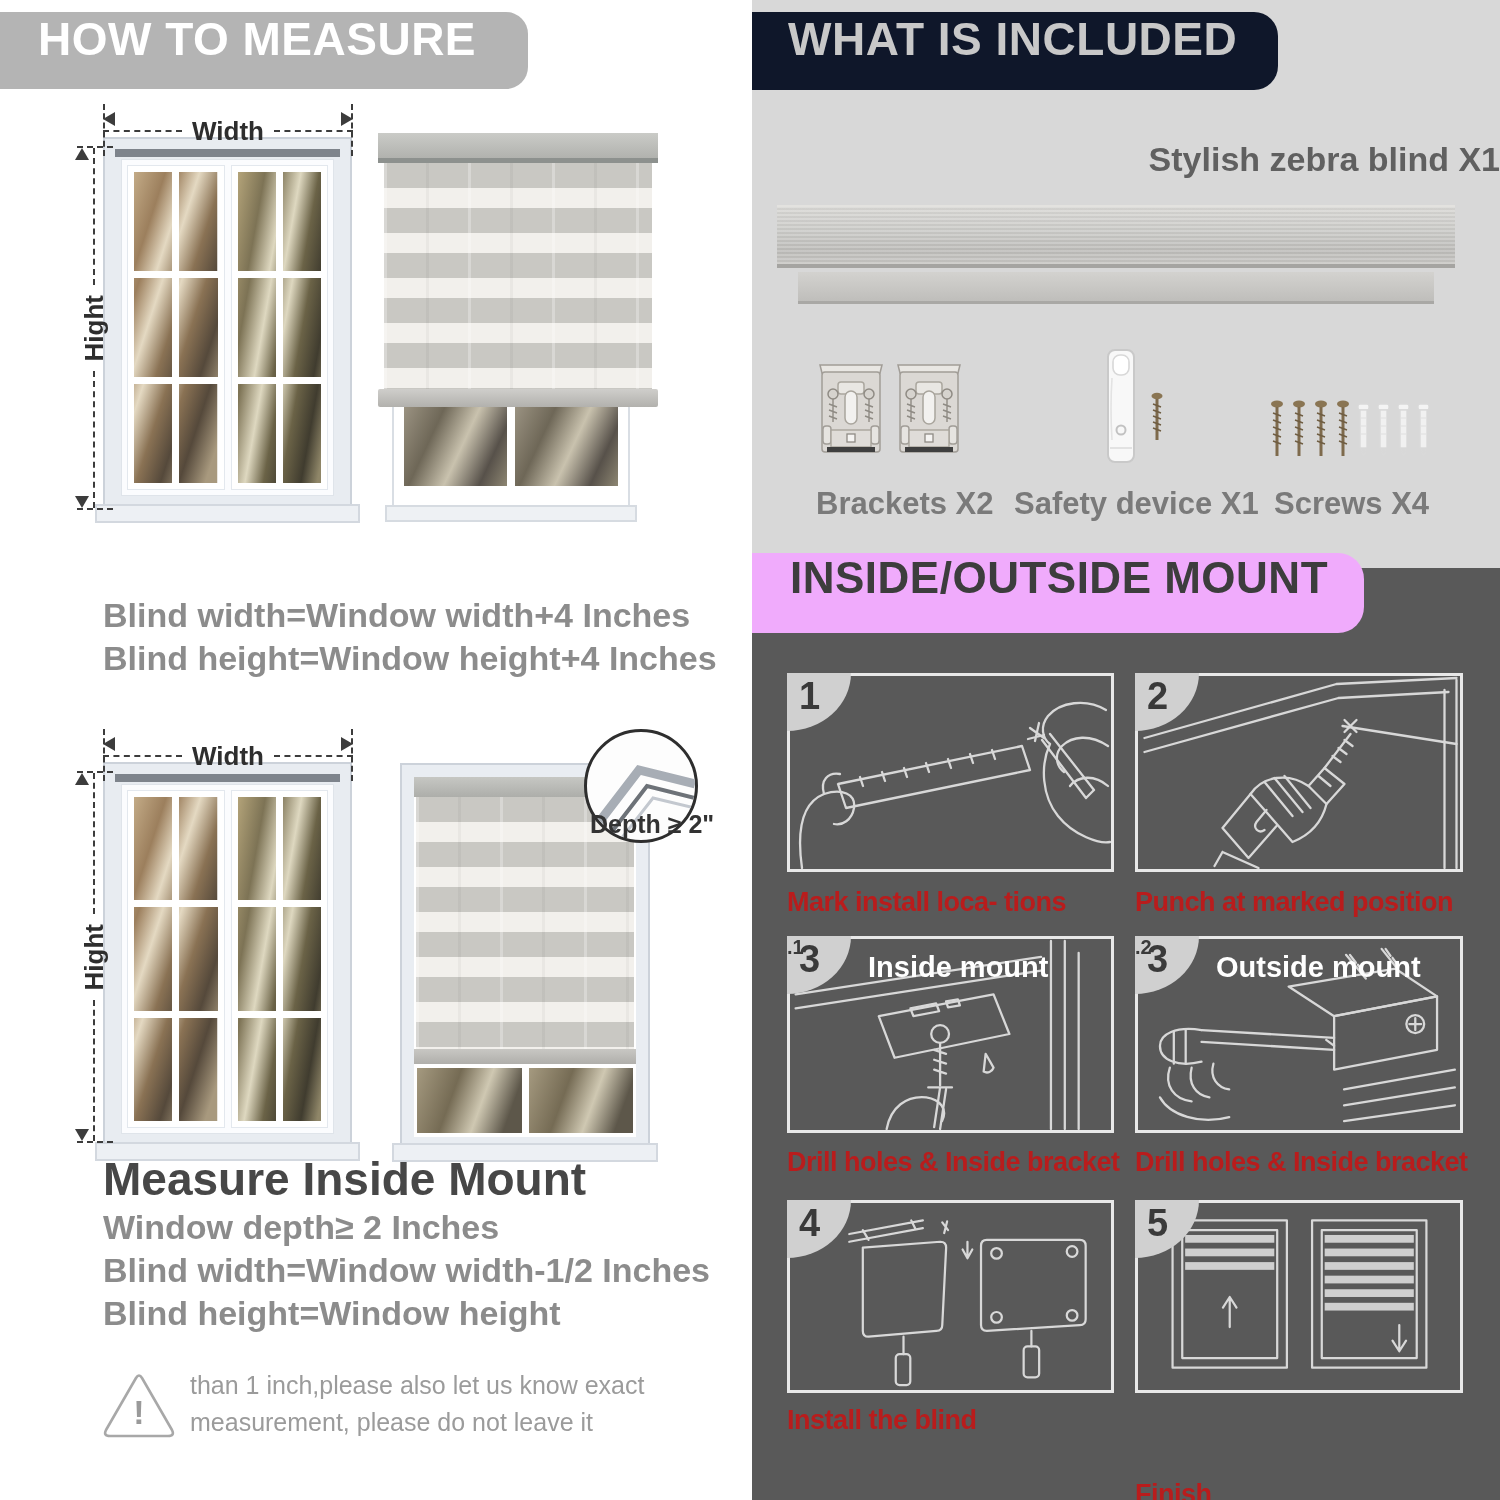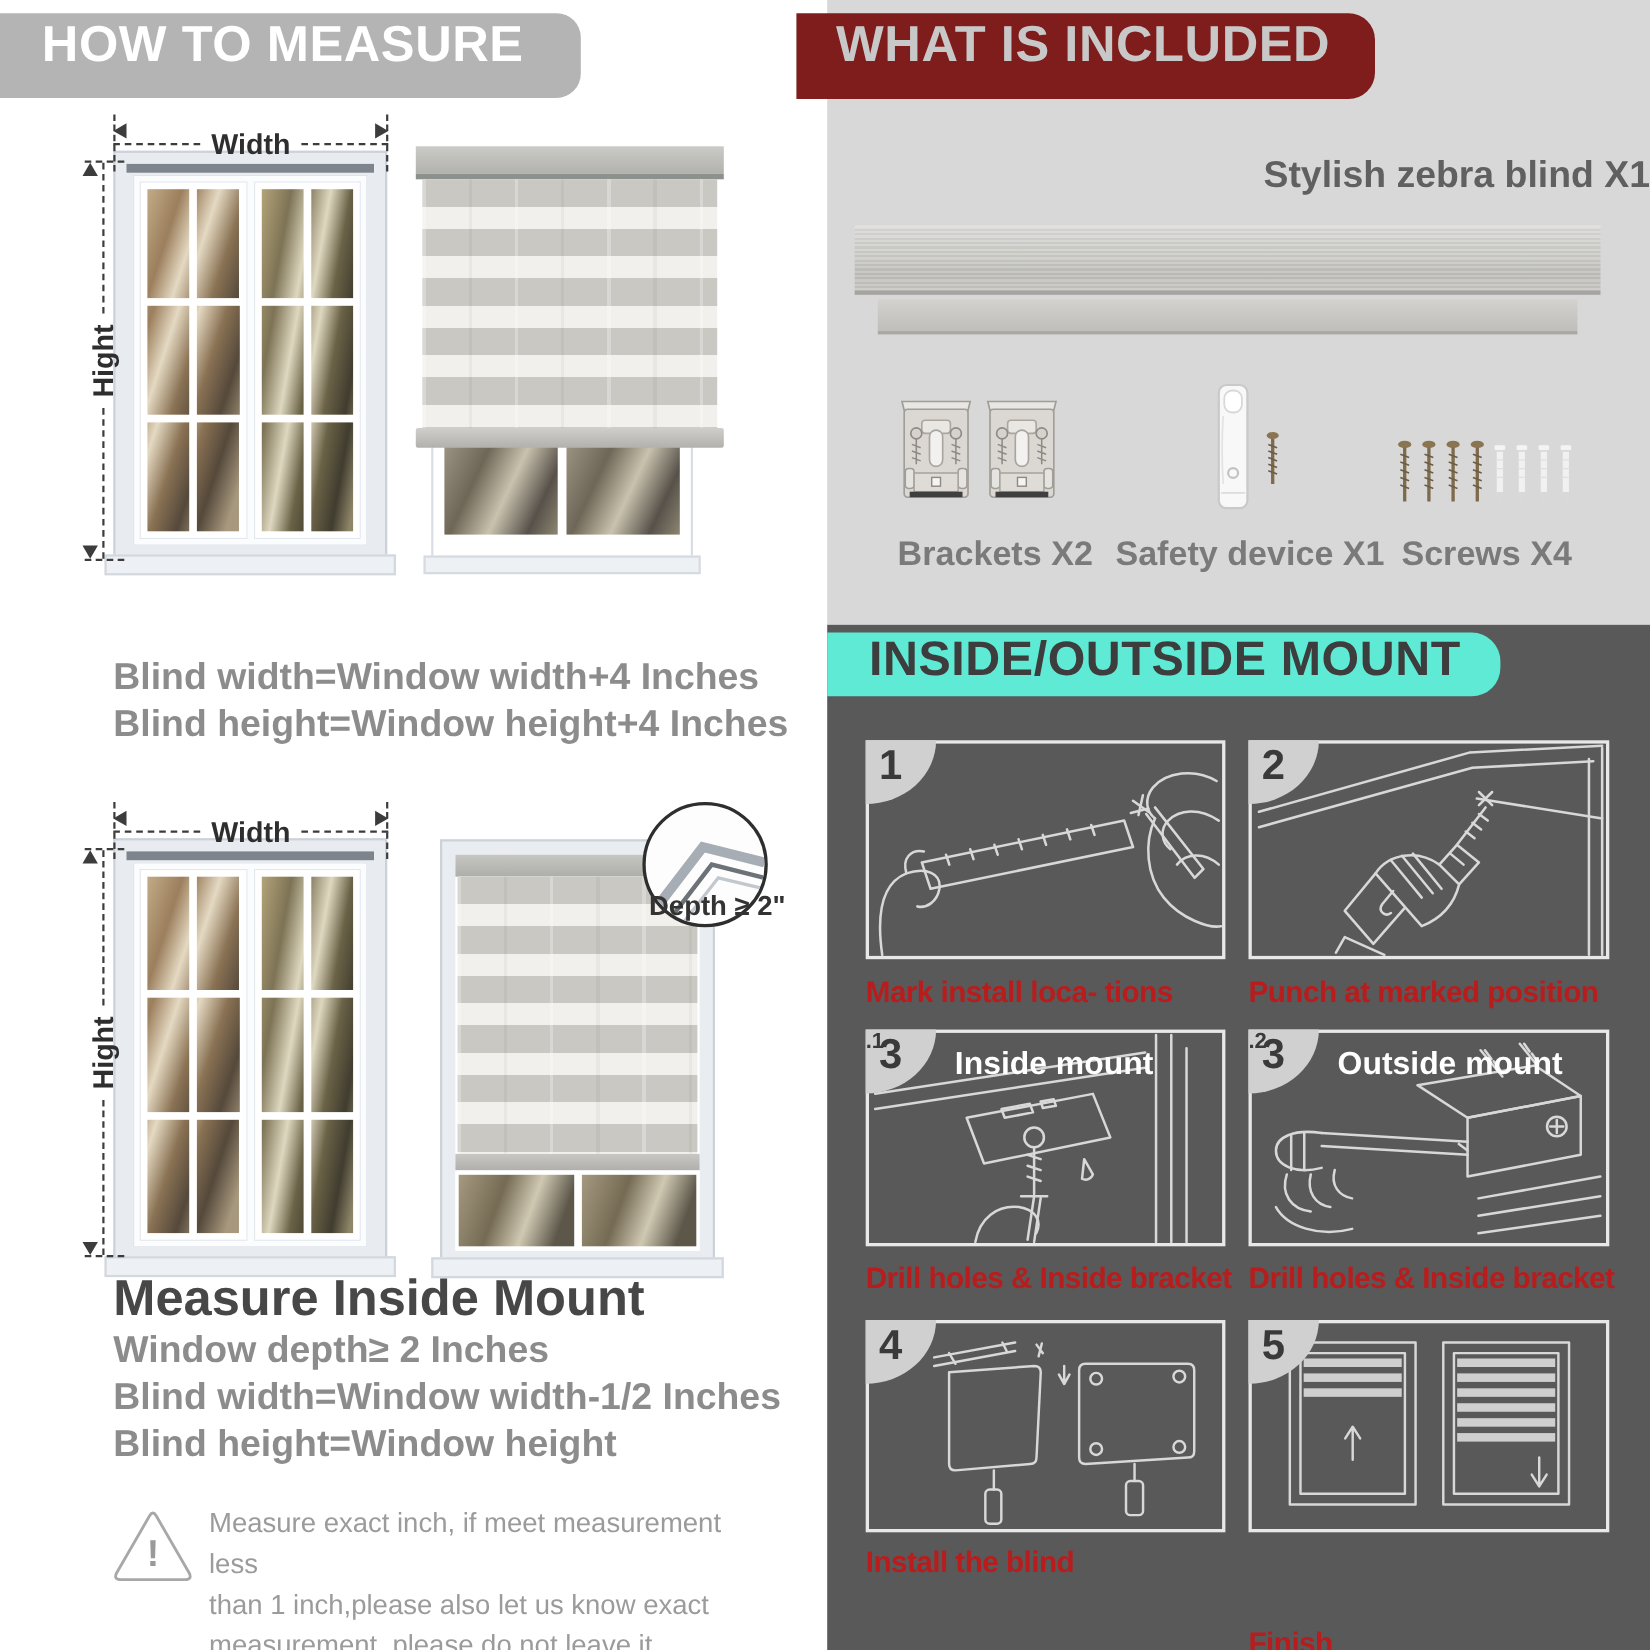--- a/index.html
+++ b/index.html
@@ -4,23 +4,23 @@
 <style>
   html,body{margin:0;padding:0;background:#ffffff;}
   #root{position:relative;width:1500px;height:1500px;background:#ffffff;overflow:hidden;
         font-family:"Liberation Sans",sans-serif;}
   .abs{position:absolute;box-sizing:border-box;}
 
   
   .banner{display:flex;align-items:flex-start;font-weight:bold;letter-spacing:.5px;}
   .banner-left{left:0;top:12px;width:528px;height:77px;background:#b4b4b4;
                border-radius:0 22px 22px 0;color:#ffffff;font-size:46px;padding-left:38px;}
-  .banner-wi{left:724px;top:12px;width:526px;height:78px;background:#7f1d1d;
+  .banner-wi{left:752px;top:12px;width:526px;height:78px;background:#0f172a;
              border-radius:0 24px 24px 0;color:#c8c8c8;font-size:46px;padding-left:36px;}
-  .banner-io{left:752px;top:575px;width:612px;height:58px;background:#5eead4;
+  .banner-io{left:752px;top:553px;width:612px;height:80px;background:#f0abfc;
              border-radius:0 26px 26px 0;color:#3d3d3d;font-size:44px;padding-left:38px;}
 
   
   .harrow{display:flex;align-items:center;z-index:4;}
   .harrow .seg{flex:1;border-top:2px dashed #3c3c3c;height:0;}
   .harrow .lab{font-weight:bold;font-size:26px;color:#2e2e2e;padding:0 10px;line-height:1;}
   .harrow:before,.harrow:after{content:"";position:absolute;top:-6px;
       border-top:7px solid transparent;border-bottom:7px solid transparent;}
   .harrow:before{left:0;border-right:12px solid #3c3c3c;}
   .harrow:after{right:0;border-left:12px solid #3c3c3c;}
@@ -240,21 +240,20 @@
   <div class="abs h1" style="left:103px;top:1152px;">Measure Inside Mount</div>
   <div class="abs sub" style="left:103px;top:1208px;">Window depth≥ 2 Inches</div>
   <div class="abs sub" style="left:103px;top:1251px;">Blind width=Window width-1/2 Inches</div>
   <div class="abs sub" style="left:103px;top:1294px;">Blind height=Window height</div>
 
   <svg class="abs" style="left:102px;top:1372px;" width="74" height="68" viewBox="0 0 74 68">
     <path d="M34,6 Q37,1 40,6 L70,58 Q73,64 66,64 L8,64 Q1,64 4,58 Z" fill="none" stroke="#a8a8a8" stroke-width="2.6" stroke-linejoin="round"></path>
     <text x="37" y="52" text-anchor="middle" font-size="34" font-weight="bold" fill="#9a9a9a" font-family="Liberation Sans, sans-serif">!</text>
   </svg>
   <div class="abs warntext" style="left:190px;top:1367px;width:470px;">
-    <div>Measure exact inch, if meet measurement less</div>
     <div>than 1 inch,please also let us know exact</div>
     <div>measurement, please do not leave it</div>
   </div>
 
   <div class="abs panel-light"></div>
 
   <div class="abs banner banner-wi">
     <span>WHAT IS INCLUDED</span>
   </div>
 

